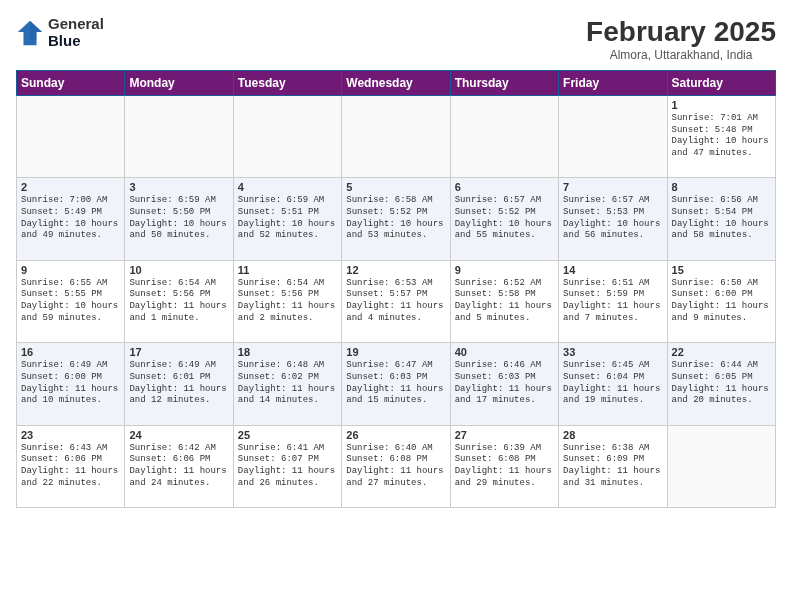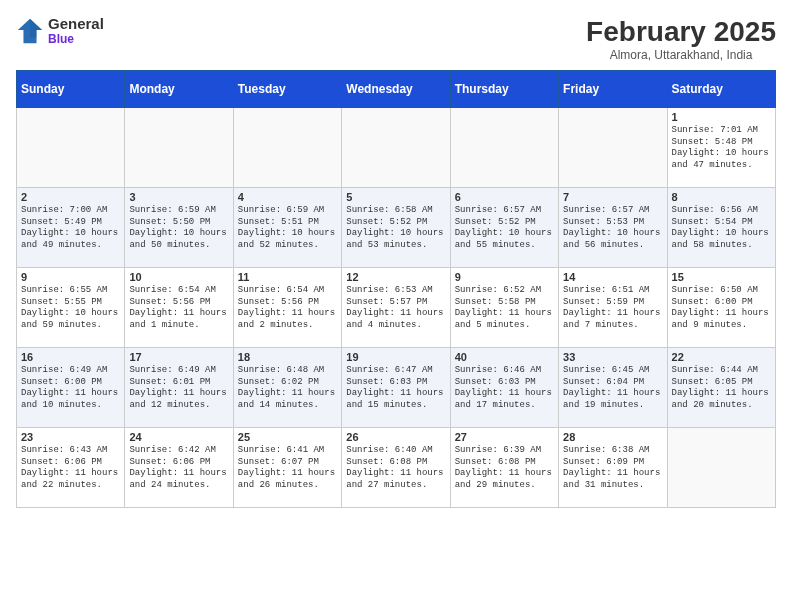--- a/index.html
+++ b/index.html
@@ -32,23 +32,23 @@
       display: flex;
       flex-direction: column;
       line-height: 1.1;
     }
     .logo-general {
       font-size: 15px;
       font-weight: bold;
       color: #333;
     }
     .logo-blue {
-      font-size: 12px;
-      font-weight: bold;
-      color: #6d28d9;
+      font-size: 15px;
+      font-weight: bold;
+      color: #0f172a;
     }
     .logo-icon {
       width: 28px;
       height: 28px;
     }
     .title-block {
       text-align: center;
     }
     .main-title {
       font-size: 28px;
@@ -60,25 +60,25 @@
       color: #555;
     }
     .calendar {
       flex: 1;
       border: 1px solid #ccc;
       border-collapse: collapse;
       width: 100%;
       table-layout: fixed;
     }
     .calendar th {
-      background: #1d4ed8;
+      background: #701a75;
       color: #fff;
       font-size: 12px;
       font-weight: bold;
-      padding: 11px 4px;
+      padding: 5px 4px;
       text-align: left;
       border: 1px solid #1a5a9a;
     }
     .calendar td {
       border: 1px solid #ccc;
       vertical-align: top;
       padding: 3px 4px;
       font-size: 9.5px;
       color: #333;
       height: 80px;

